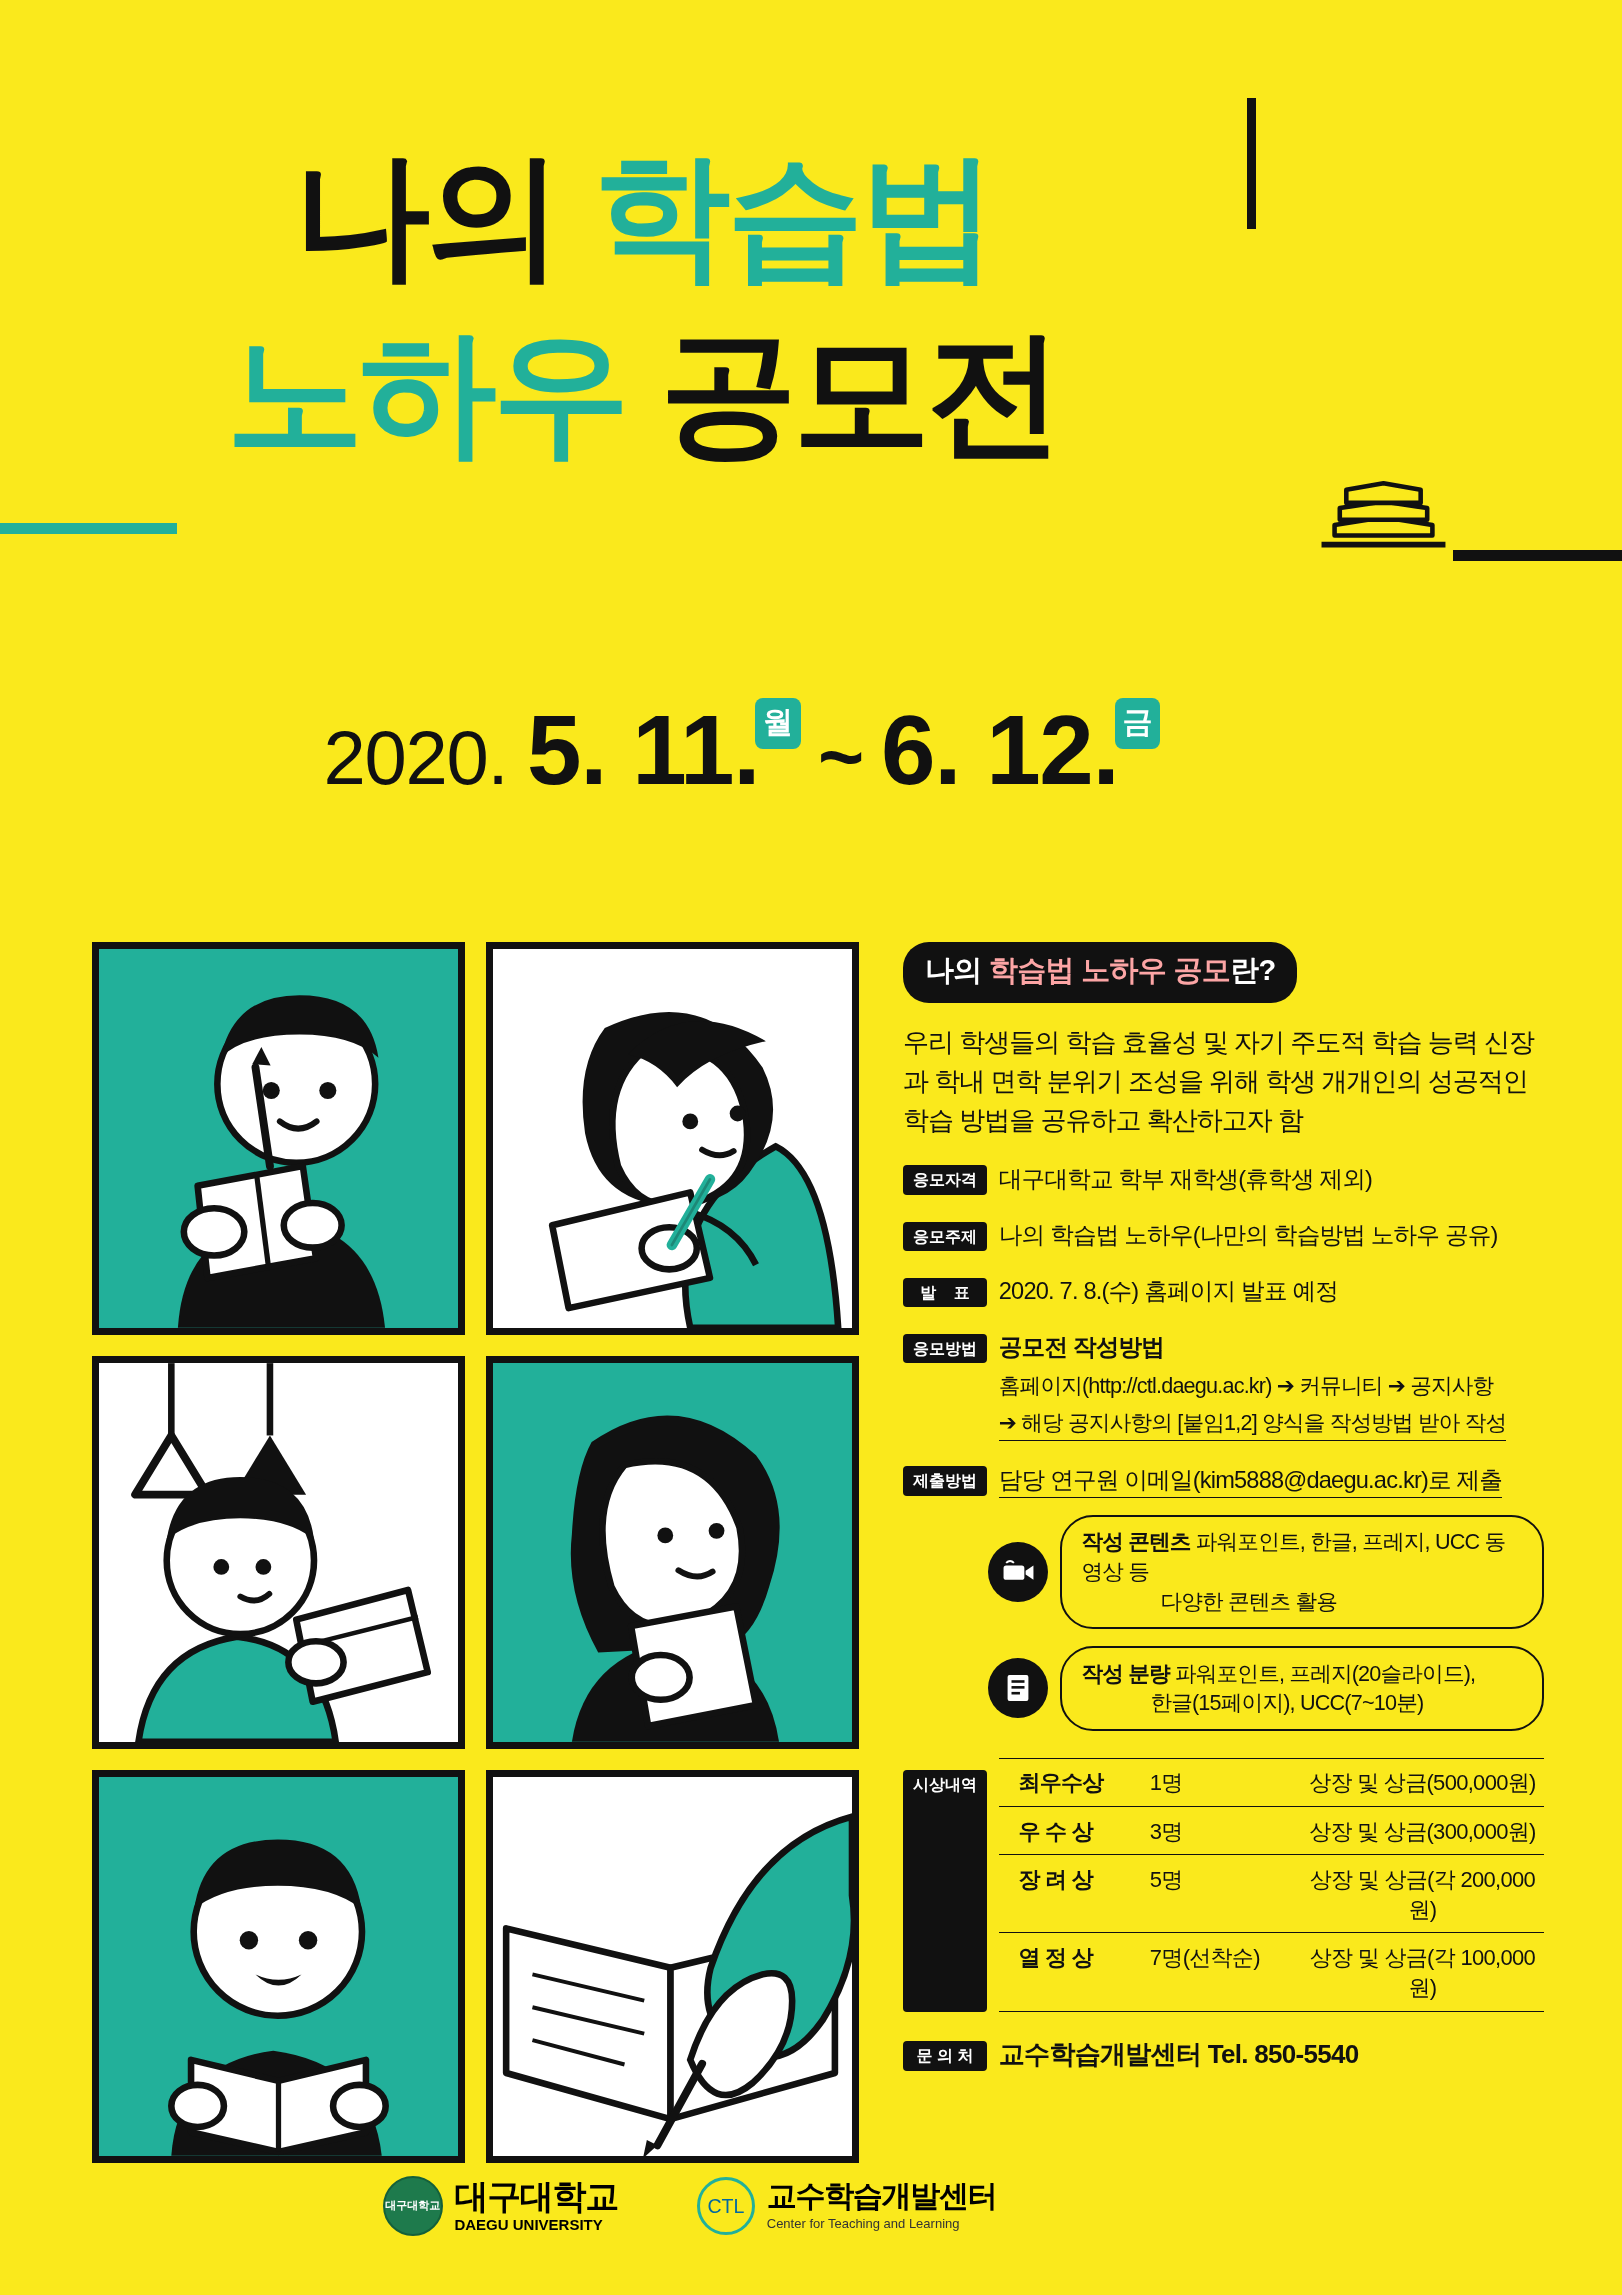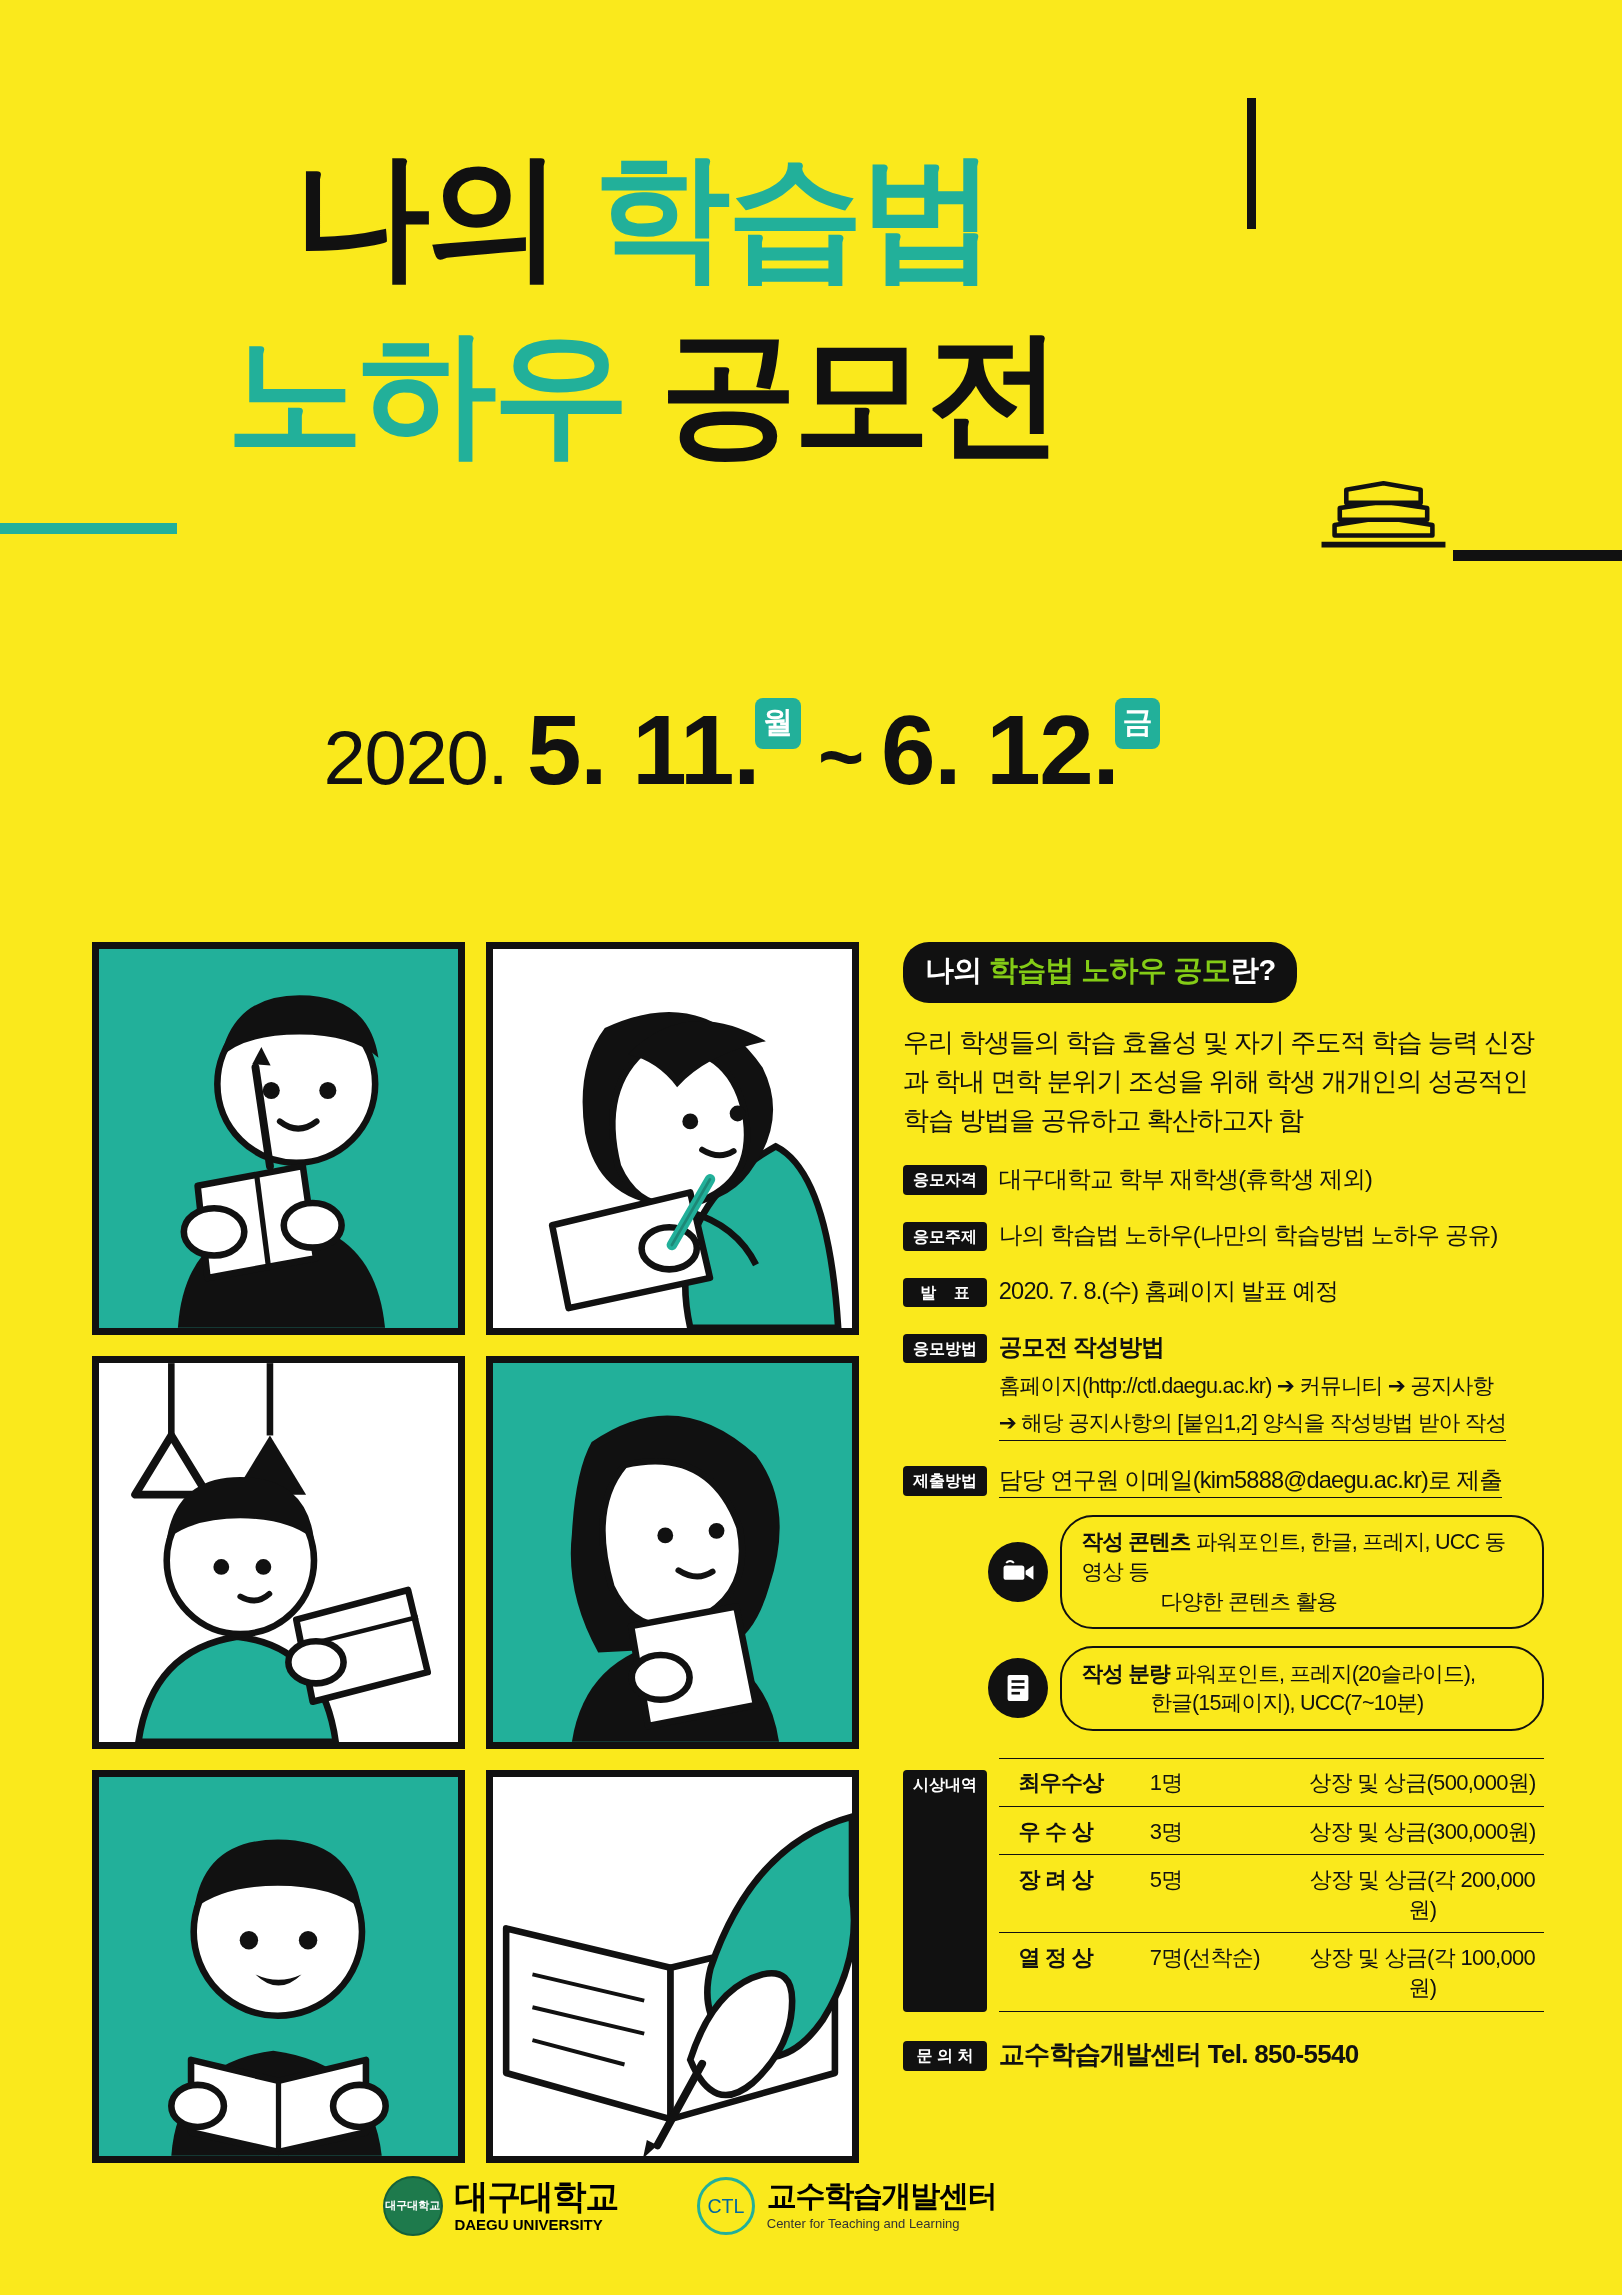--- a/index.html
+++ b/index.html
@@ -130,21 +130,21 @@
   .pill-title {
     display: inline-block;
     background: #111;
     color: #fff;
     border-radius: 26px;
     padding: 9.2px 22px 11.8px;
     font-size: 29px;
     font-weight: 800;
     letter-spacing: -0.7px;
   }
-  .pill-title .hl { color: #84cc16; }
+  .pill-title .hl { color: #fca5a5; }
   .intro {
     margin-top: 19.6px;
     font-size: 26px;
     line-height: 1.5;
     font-weight: 500;
     letter-spacing: -1px;
   }
 
   .row {
     display: flex;

